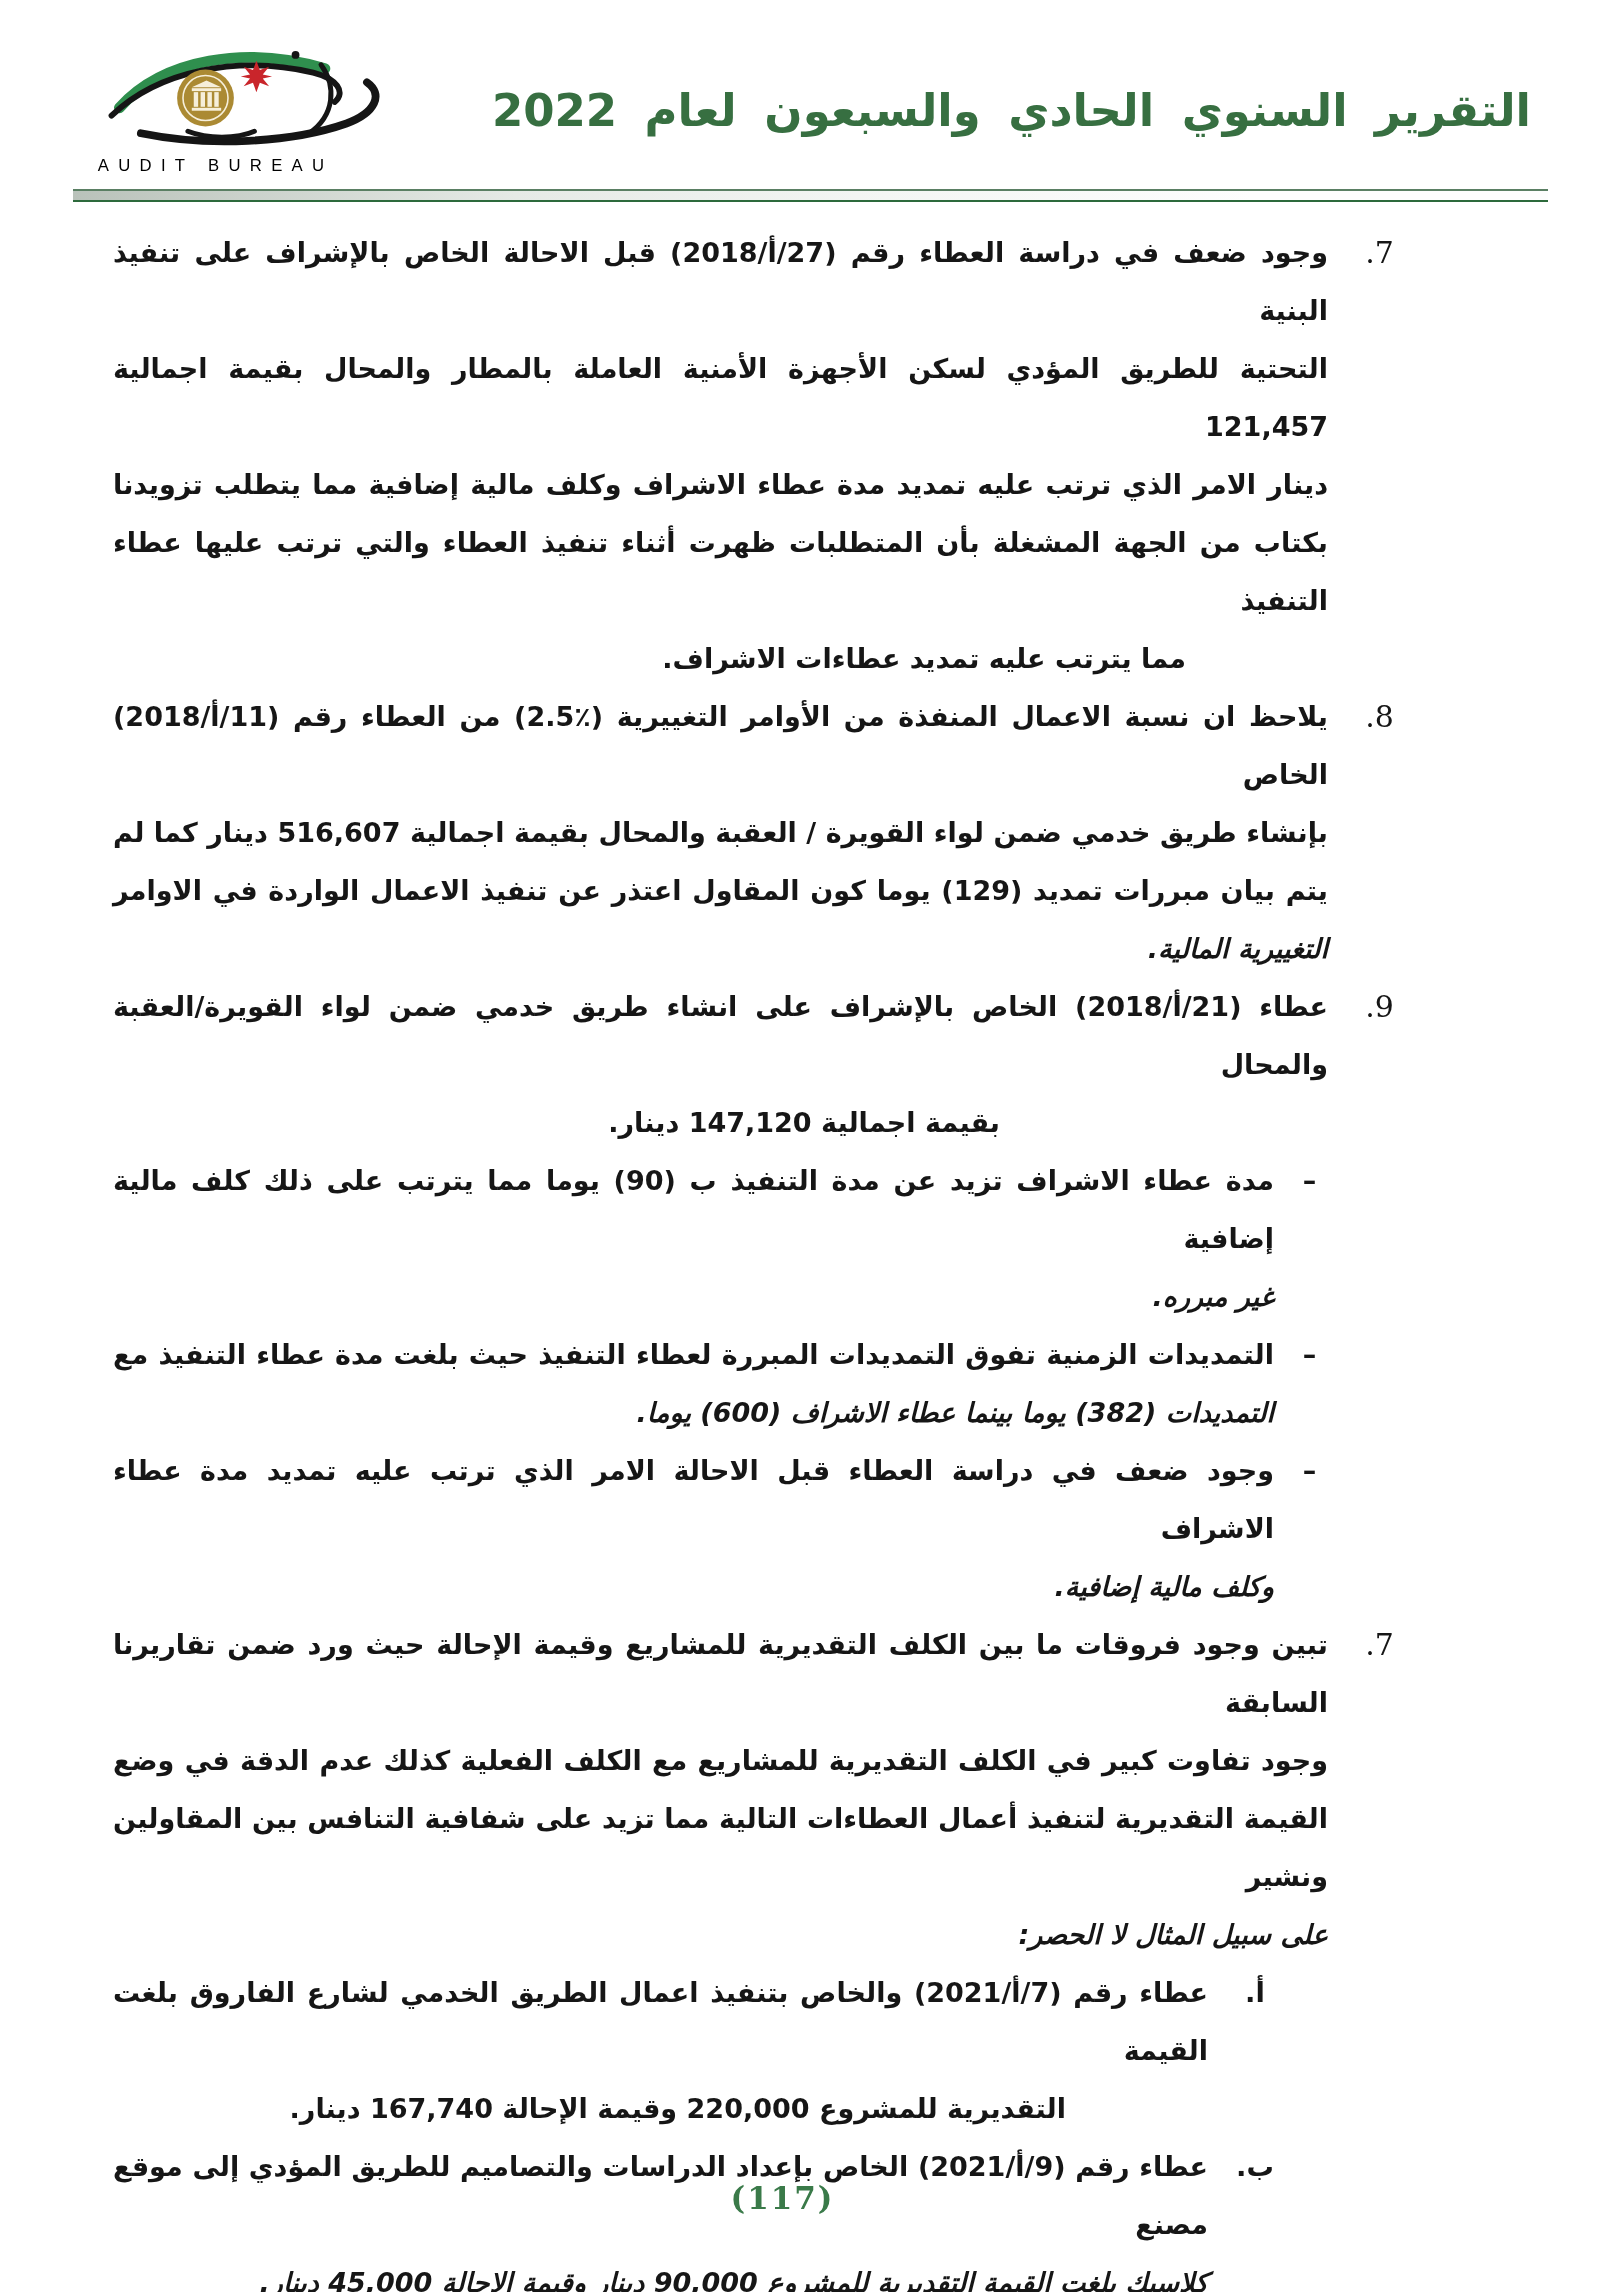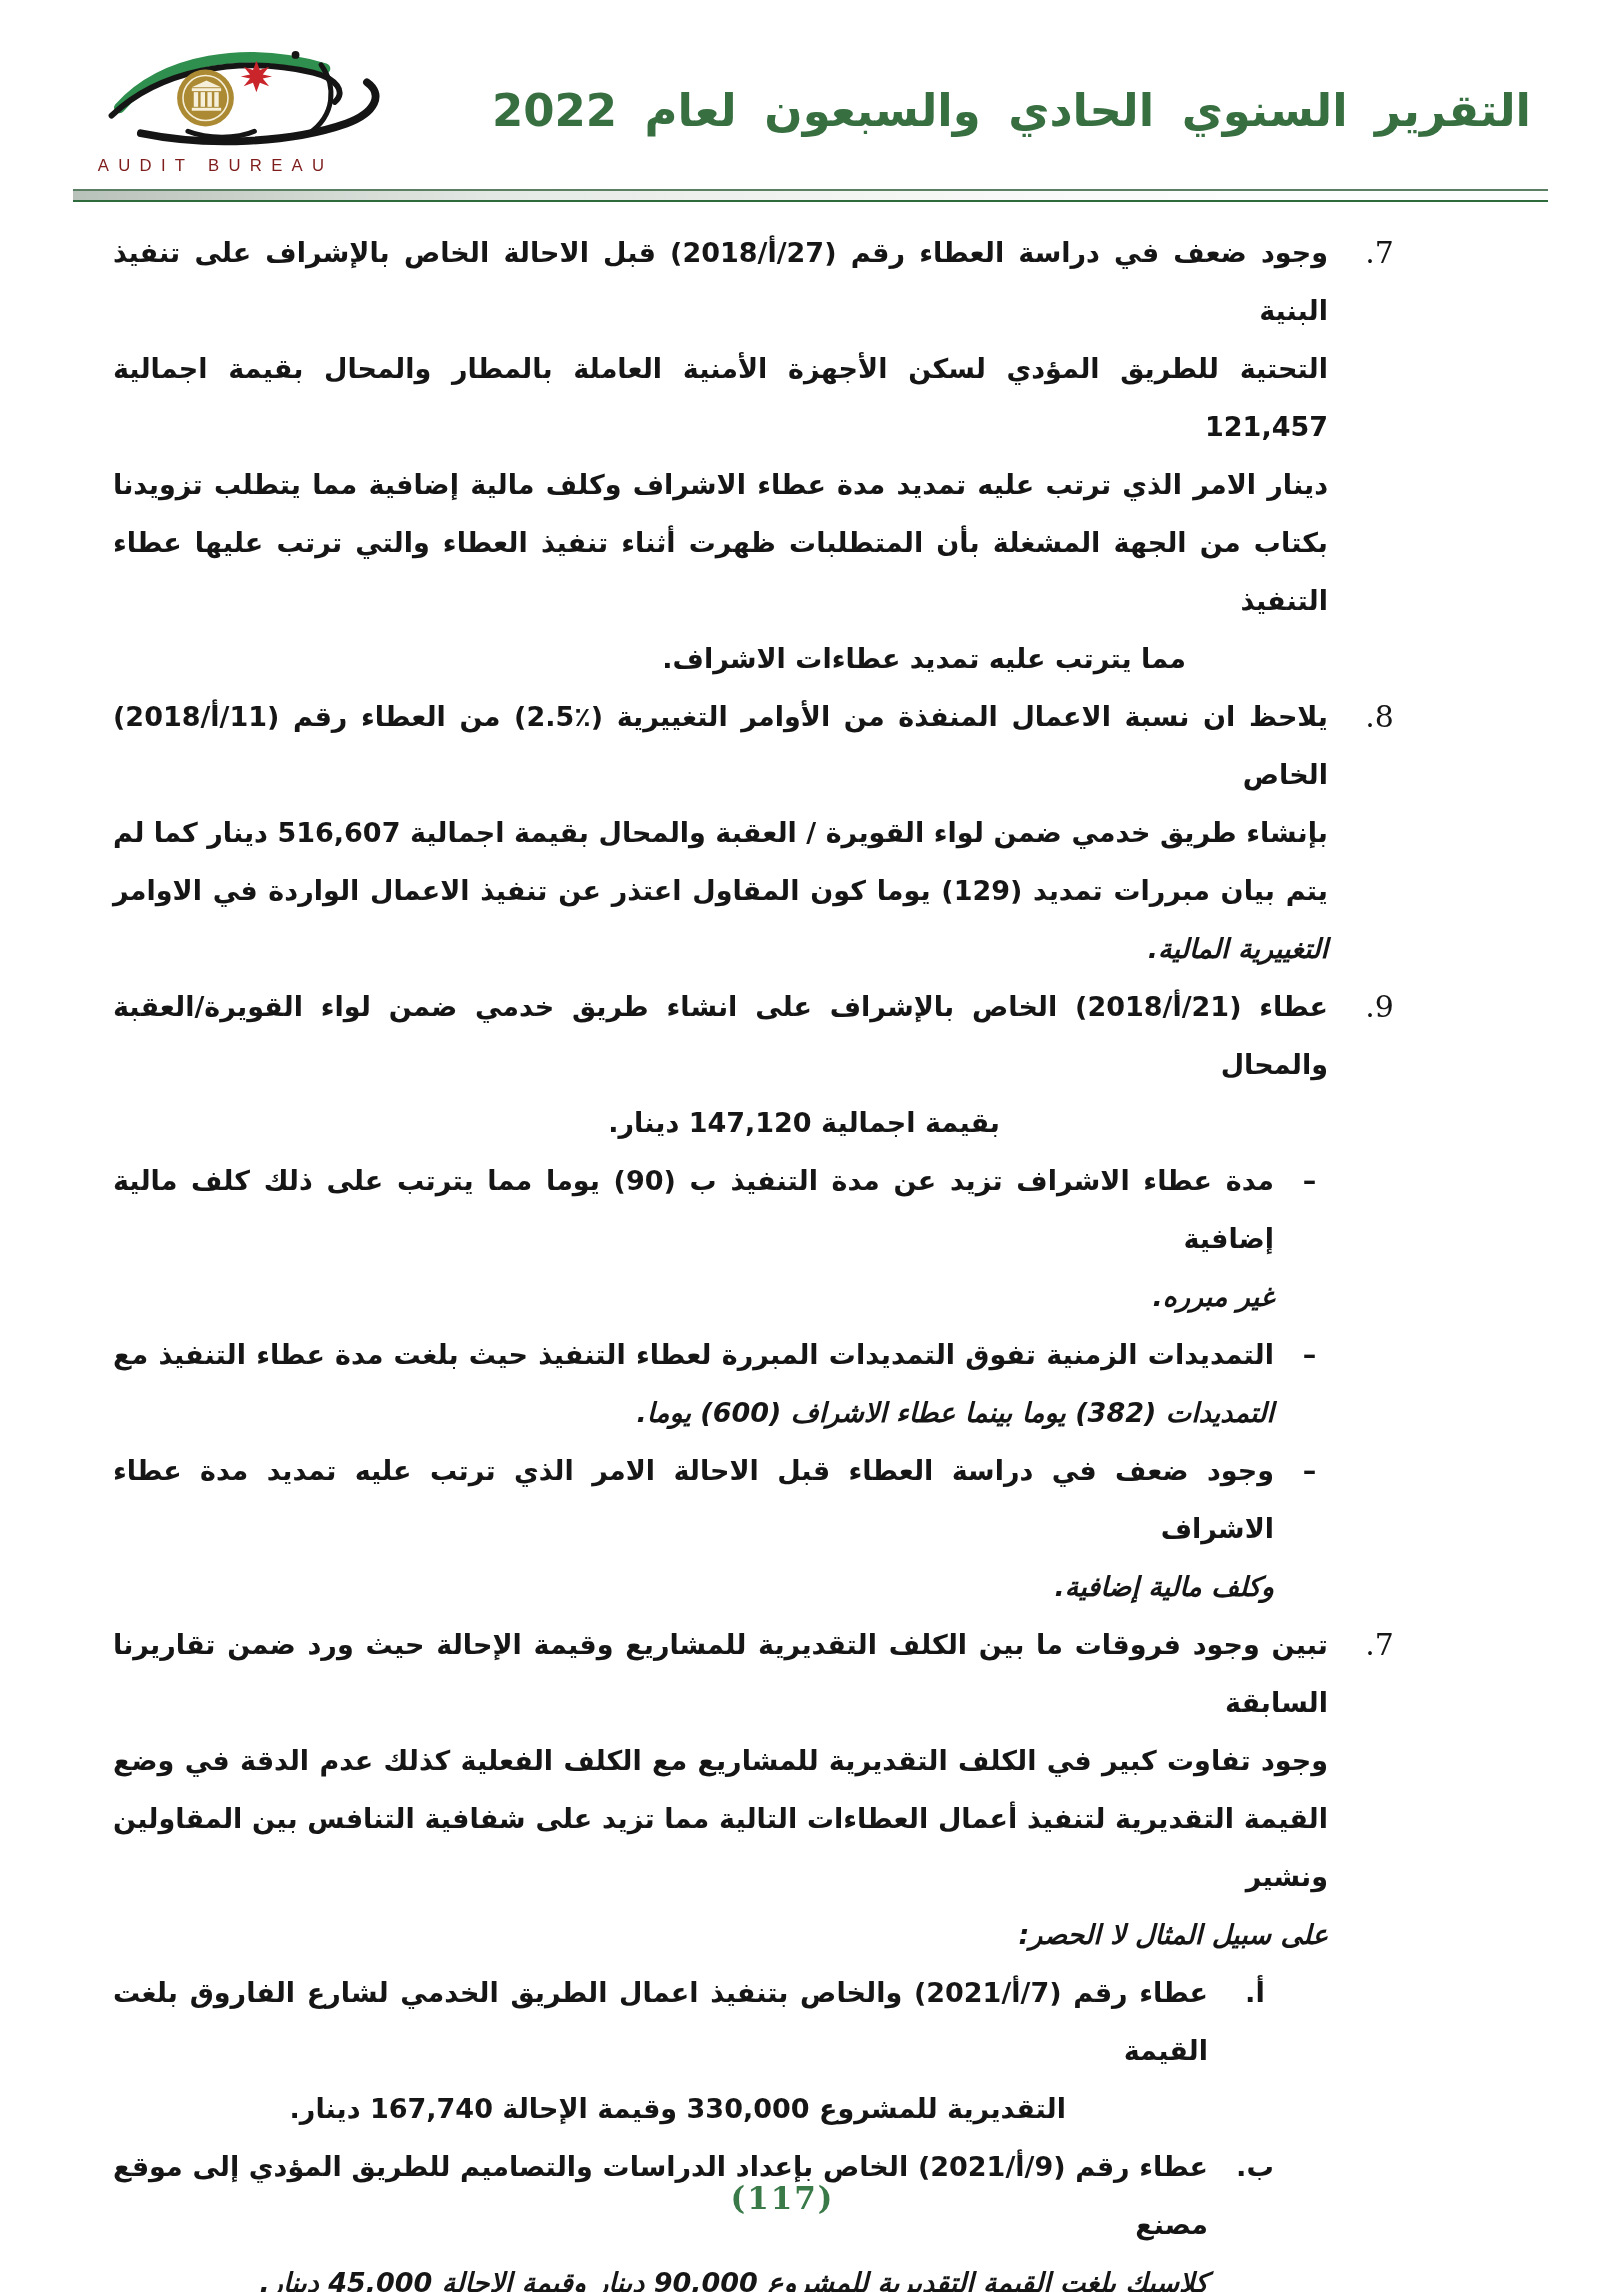--- a/index.html
+++ b/index.html
@@ -14,21 +14,21 @@
   html,body{margin:0;padding:0;}
   body{
     width:1621px;height:2293px;position:relative;background:#ffffff;
     font-family:"DejaVu Sans",sans-serif;color:var(--ink);overflow:hidden;
   }
   
   .logo{position:absolute;left:90px;top:43px;width:325px;}
   .logo svg{display:block;}
   .logo-label{
     font-family:"Liberation Sans",sans-serif;font-size:16.7px;font-weight:500;
-    letter-spacing:9.3px;color:#7f1d1d;margin-top:2.9px;padding-left:7.8px;white-space:nowrap;
+    letter-spacing:9.3px;color:#000000;margin-top:2.9px;padding-left:7.8px;white-space:nowrap;
   }
   .page-title{
     position:absolute;top:84px;right:90px;direction:rtl;white-space:nowrap;
     color:var(--green-title);font-size:45px;font-weight:700;word-spacing:11.8px;
   }
   .header-divider{
     position:absolute;top:189px;left:73px;right:73px;height:8.8px;
     border-top:2px solid #5a7f63;border-bottom:2.9px solid var(--green-rule);
     background:linear-gradient(to right,#b9c2ba,#e6eae6 30%,#f4f6f4 55%,#fdfdfd 80%);
   }
@@ -154,21 +154,21 @@
       <div class="ln ln-full">وجود تفاوت كبير في الكلف التقديرية للمشاريع مع الكلف الفعلية كذلك عدم الدقة في وضع</div>
       <div class="ln ln-full">القيمة التقديرية لتنفيذ أعمال العطاءات التالية مما تزيد على شفافية التنافس بين المقاولين ونشير</div>
       <div class="ln ln-end">على سبيل المثال لا الحصر:</div>
     </div>
   </div>
 
   <div class="item it-letter">
     <div class="marker">أ.</div>
     <div class="content">
       <div class="ln ln-full">عطاء رقم (7/أ/2021) والخاص بتنفيذ اعمال الطريق الخدمي لشارع الفاروق بلغت القيمة</div>
-      <div class="ln ln-end-1">التقديرية للمشروع 330,000 وقيمة الإحالة 167,740 دينار.</div>
+      <div class="ln ln-end-1">التقديرية للمشروع 220,000 وقيمة الإحالة 167,740 دينار.</div>
     </div>
   </div>
 
   <div class="item it-letter">
     <div class="marker">ب.</div>
     <div class="content">
       <div class="ln ln-full">عطاء رقم (9/أ/2021) الخاص بإعداد الدراسات والتصاميم للطريق المؤدي إلى موقع مصنع</div>
       <div class="ln ln-end">كلاسيك بلغت القيمة التقديرية للمشروع 90,000 دينار وقيمة الإحالة 45,000 دينار.</div>
     </div>
   </div>

